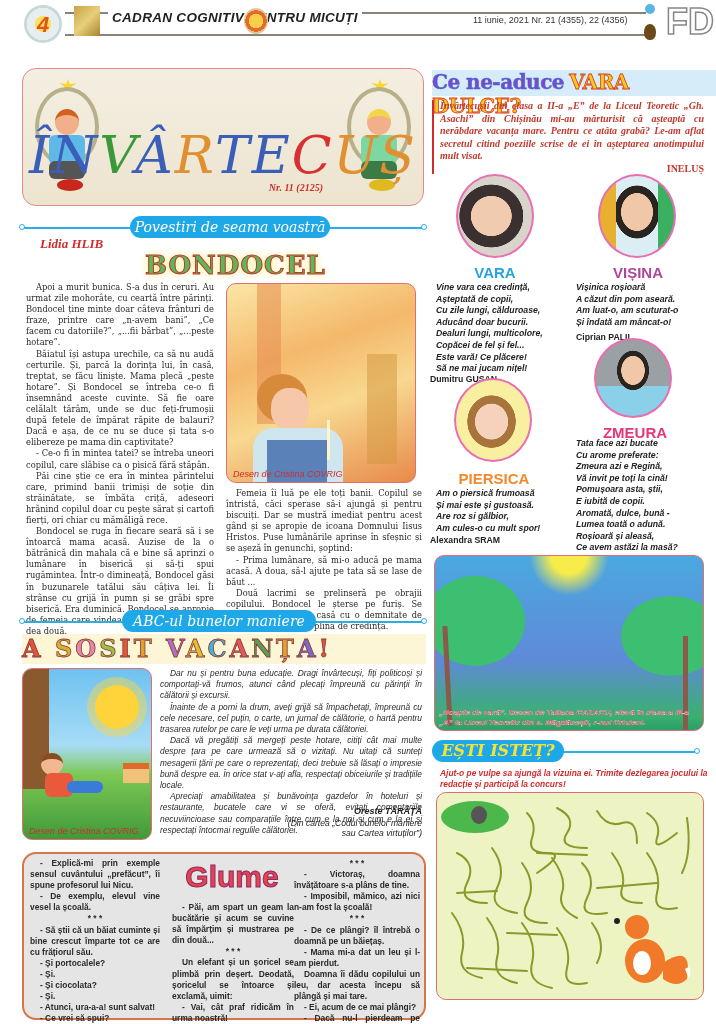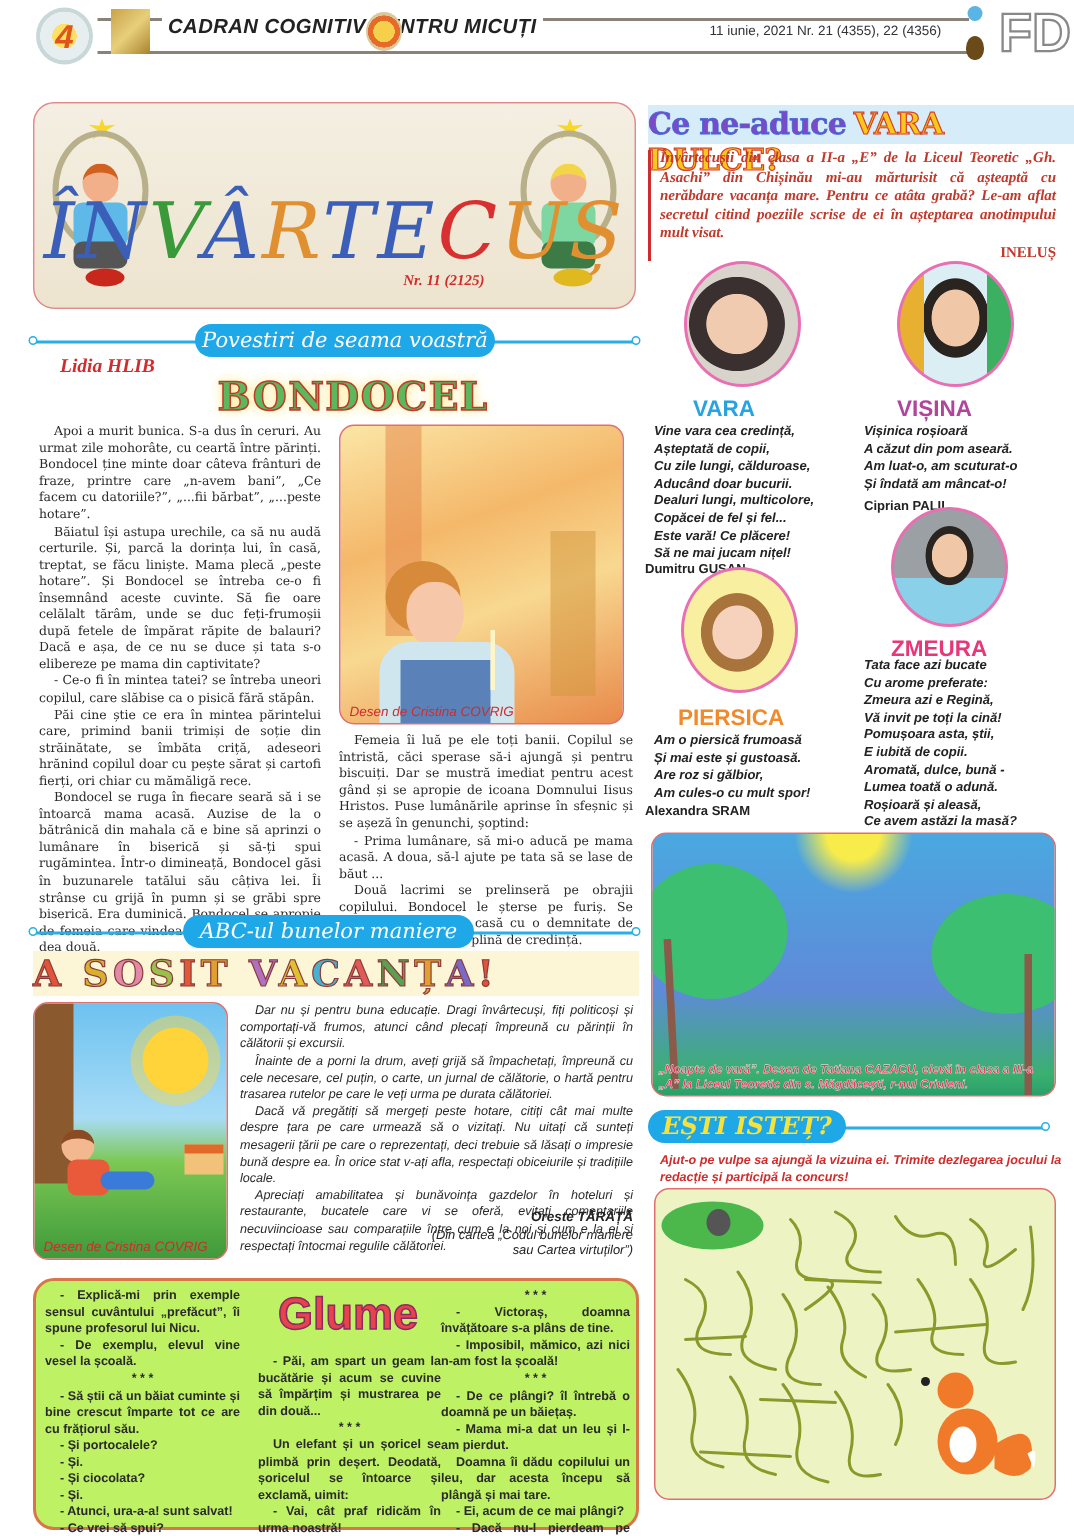--- a/index.html
+++ b/index.html
@@ -48,30 +48,30 @@
 .illus{position:absolute;border:1.5px solid #e07070;border-radius:10px;overflow:hidden}
 .caption{position:absolute;left:6px;bottom:3px;font:italic 9px "Liberation Sans",sans-serif;color:#d02c2c}
 
 
 .vara-title{left:432px;top:70px;width:284px;height:26px;background:#d6ecf9}
 .vara-title span{font:900 20px "DejaVu Serif",serif;letter-spacing:-0.5px}
 .intro{left:432px;top:100px;width:272px;border-left:2.5px solid #d02c2c;padding-left:6px;font:bold italic 10px/12.6px "Liberation Serif",serif;color:#c0392b;text-align:justify}
 .signature{font:bold 10px "Liberation Serif",serif;color:#c0392b;text-align:right}
 
 .photo{position:absolute;border:2px solid #e96fb3;border-radius:50%;overflow:hidden}
-.poem-title{position:absolute;font:900 15px "Liberation Sans",sans-serif;}
+.poem-title{position:absolute;font:900 15px "Liberation Sans",sans-serif;text-align:center}
 .poem{position:absolute;font:bold italic 8.7px/11.6px "Liberation Sans",sans-serif;color:#222}
 .poem-author{position:absolute;font:bold 8.7px "Liberation Sans",sans-serif;color:#222;text-align:left}
 
 .vac-band{left:22px;top:634px;width:404px;height:30px;background:#fdf6d6}
 .vac-title{position:absolute;left:0;right:16px;top:0;text-align:left;font:900 24px "DejaVu Serif",serif;letter-spacing:3px;-webkit-text-stroke:.8px #8a3a3a}
 .vac-text{font:italic 8.4px/11.2px "Liberation Sans",sans-serif;color:#2a2a2a;text-align:justify}
 .vac-text p{text-indent:10px}
 
-.jokes{left:22px;top:852px;width:404px;height:168px;border:2px solid #d8764a;border-radius:14px;background:#bef264}
+.jokes{left:22px;top:852px;width:404px;height:168px;border:2px solid #d8764a;border-radius:14px;background:#e5e5e5}
 .joke-col{position:absolute;top:4px;font:bold 8.4px/11.1px "Liberation Sans",sans-serif;color:#2a2a2a;text-align:justify}
 .joke-col p{text-indent:10px}
 .joke-col .stars{text-align:center;text-indent:0}
 .glume{position:absolute;left:148px;top:6px;width:120px;text-align:center;font:bold 30px "Liberation Sans",sans-serif;color:#e8434a;-webkit-text-stroke:1px #8a2a6a}
 .joke-mid{left:148px;top:48px;width:122px}
 
 .isteti-ribbon{left:432px;top:740px;width:132px;height:22px;border-radius:11px;background:#1fa8e8;font:italic bold 16px "DejaVu Serif",serif;color:#f8e23a;line-height:22px;text-align:center}
 .isteti-text{left:440px;top:768px;width:270px;font:bold italic 8.4px/11px "Liberation Sans",sans-serif;color:#d02c2c}
 .maze{left:436px;top:792px;width:268px;height:208px;border:1.5px solid #e07070;border-radius:10px;background:#eef3c4;overflow:hidden}
 .coord{left:436px;top:1064px;width:268px;height:16px;background:#1fa8e8;color:#fff;font:italic 9.5px "Liberation Sans",sans-serif;line-height:16px;text-align:center}

